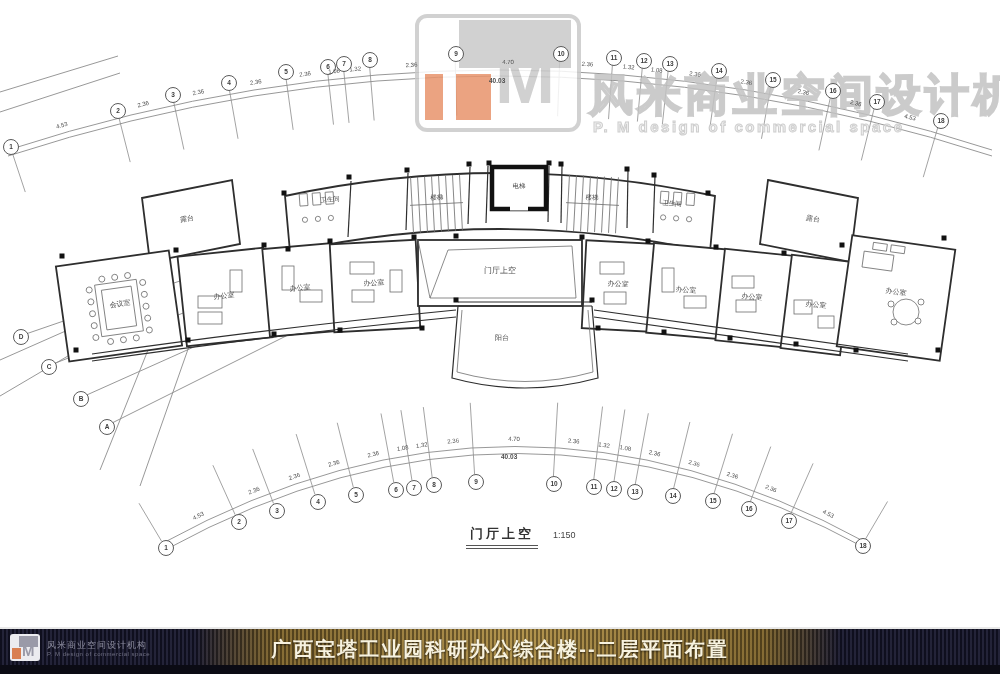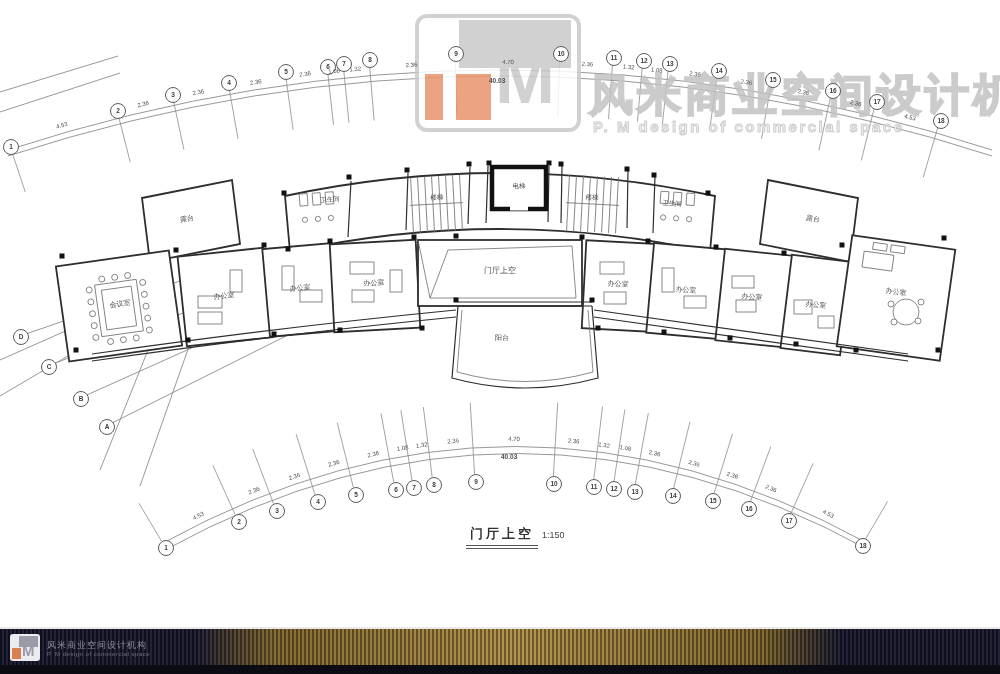--- a/index.html
+++ b/index.html
@@ -30,21 +30,21 @@
   .wm-m{position:absolute;left:82px;top:30px;font-size:72px;line-height:1;font-weight:bold;color:#c9c9c9}
   .wm-cn{position:absolute;left:176px;top:54px;font-size:44px;font-weight:bold;letter-spacing:4px;
          color:#efefef;-webkit-text-stroke:2px #c2c2c2;white-space:nowrap}
   .wm-en{position:absolute;left:180px;top:106px;font-size:15px;font-weight:bold;letter-spacing:2.5px;
          color:#efefef;-webkit-text-stroke:1px #c6c6c6;white-space:nowrap}
 
   
   .drawing-title{left:466px;top:524px;z-index:3}
   .dt-main{font-size:13px;font-weight:bold;letter-spacing:3px;color:#333;
            border-bottom:4px double #555;padding:0 4px 2px;display:inline-block}
-  .dt-scale{font-size:9px;color:#444;margin-left:4px}
+  .dt-scale{font-size:9px;color:#444;margin-left:15px}
 
   
   .footer{left:0;top:627px;width:1000px;height:38px;background:#17172a;border-top:2px solid #e9e9e9;z-index:5}
   .f-gold{position:absolute;left:195px;top:0;width:645px;height:38px;
           background:linear-gradient(90deg,rgba(160,125,45,0),#8f7026 12%,#c7a246 50%,#8f7026 88%,rgba(160,125,45,0))}
   .f-stripes{position:absolute;left:0;top:0;width:100%;height:100%;
           background:repeating-linear-gradient(90deg,rgba(5,5,15,.45) 0 2px,rgba(90,90,120,.18) 2px 4px)}
   .f-title{position:absolute;left:0;top:7px;width:100%;text-align:center;font-size:20px;font-weight:bold;
            letter-spacing:2px;color:#f7f2df;text-shadow:0 1px 2px rgba(0,0,0,.55)}
   .footer-base{left:0;top:665px;width:1000px;height:9px;background:#0b0b14;z-index:5}
@@ -321,20 +321,21 @@
   <div class="f-stripes"></div>
   <div class="f-logo">
     <div class="fl-tile">
       <div class="fl-gray"></div>
       <div class="fl-orange" style="background:#d97f52"></div>
       <span class="fl-m">M</span>
     </div>
     <div class="fl-cn">风米商业空间设计机构</div>
     <div class="fl-en">P. M design of commercial space</div>
   </div>
+  <div class="f-title">广西宝塔工业园科研办公综合楼--二层平面布置</div>
 </div>
 <div class="abs footer-base"></div>
 
 <div class="bubble" style="left: 3px; top: 139px;">1</div>
 <div class="bubble" style="left: 110px; top: 103px;">2</div>
 <div class="bubble" style="left: 165px; top: 87px;">3</div>
 <div class="bubble" style="left: 221px; top: 75px;">4</div>
 <div class="bubble" style="left: 278px; top: 64px;">5</div>
 <div class="bubble" style="left: 320px; top: 59px;">6</div>
 <div class="bubble" style="left: 336px; top: 56px;">7</div>

